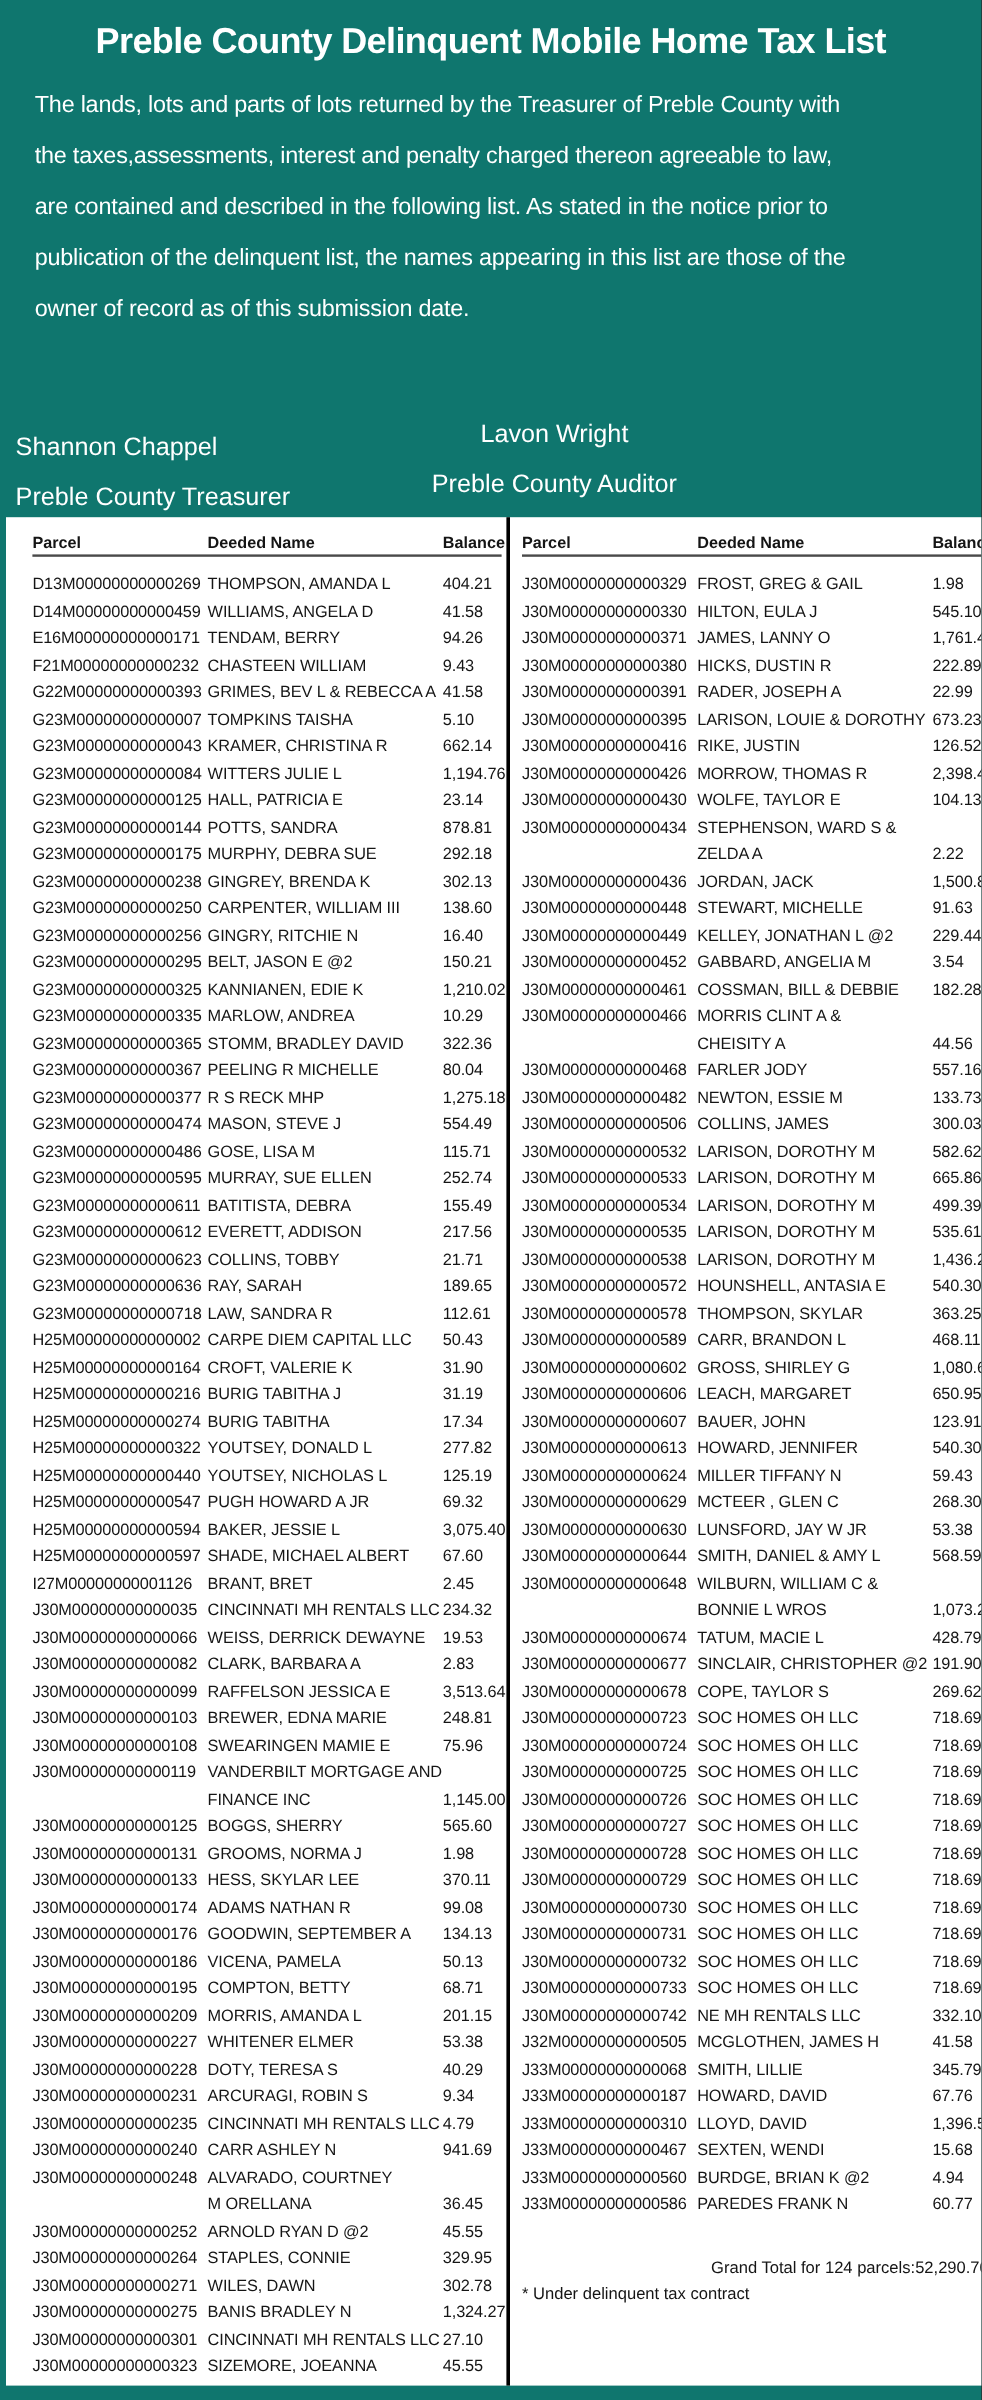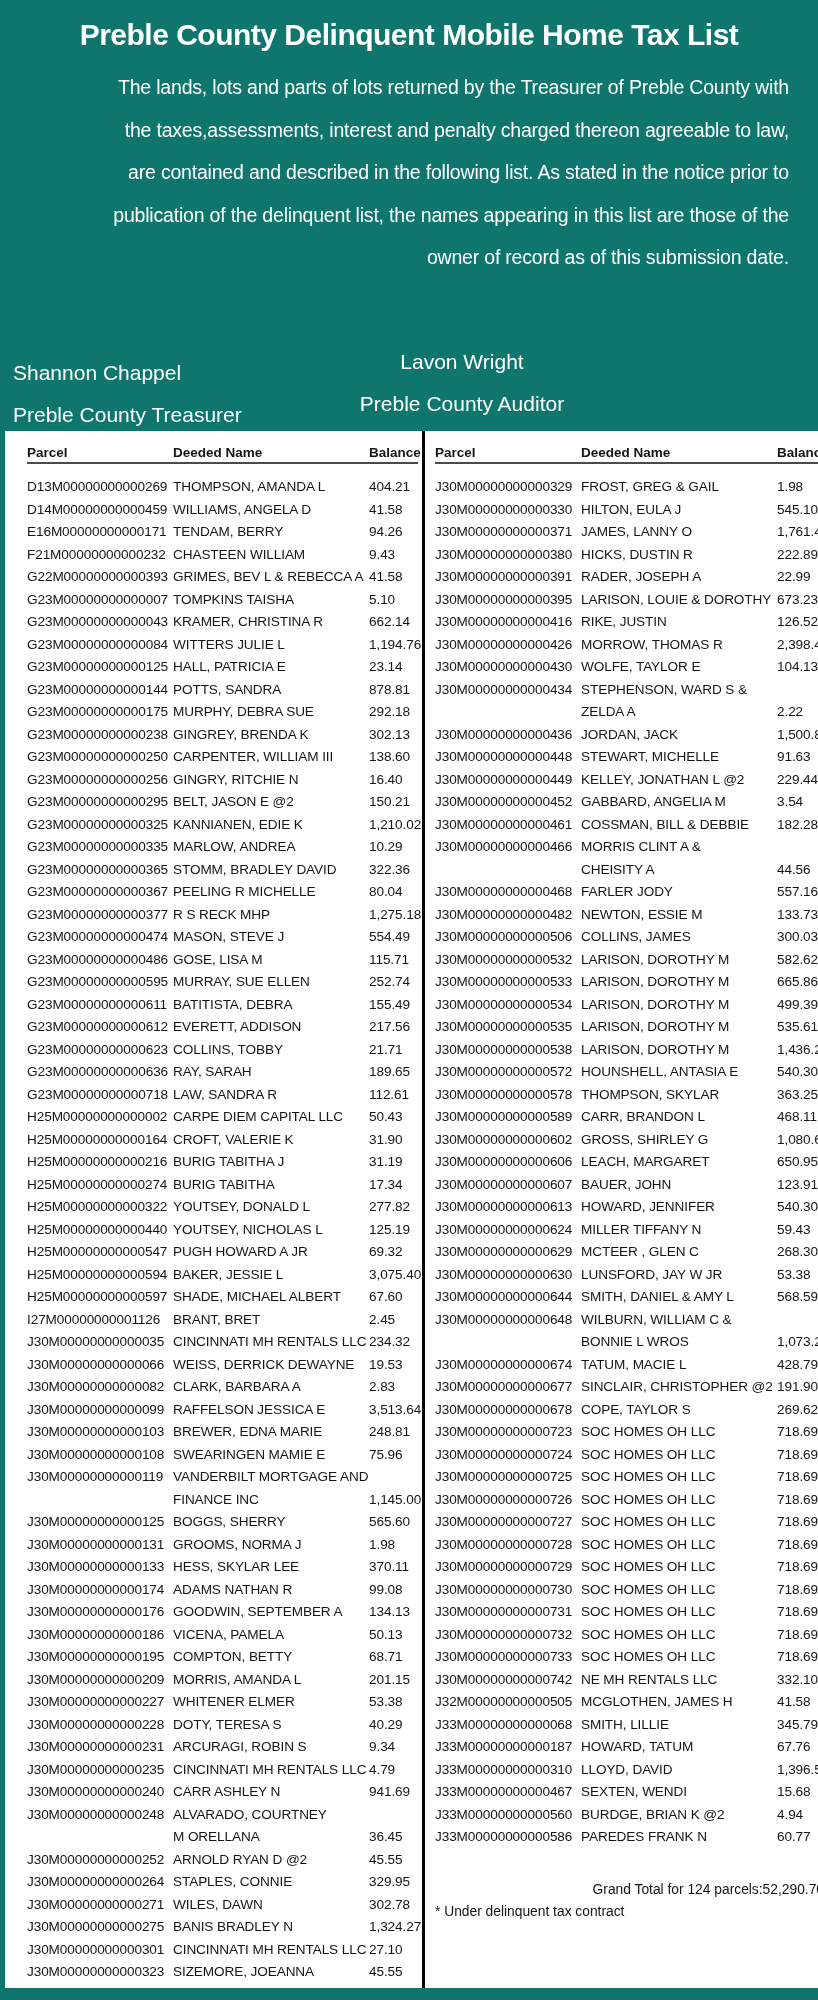--- a/index.html
+++ b/index.html
@@ -10,21 +10,21 @@
     -webkit-font-smoothing:antialiased;
   }
   
   .masthead { position:absolute; top:0; left:0; width:818px; height:431px; color:#fff; }
   .title {
     position:absolute; top:18px; left:0; width:818px; margin:0;
     text-align:center; font-size:30px; font-weight:700; letter-spacing:-0.5px;
   }
   .intro {
     position:absolute; top:66px; left:29px; width:760px;
-    text-align:right; font-size:19.5px; line-height:42.6px; letter-spacing:-0.2px;
+    text-align:left; font-size:19.5px; line-height:42.6px; letter-spacing:-0.2px;
   }
   .sigs { position:absolute; top:350px; left:0; width:818px; }
   .sig-left  { position:absolute; left:13px;  top:11px; width:280px; }
   .sig-right { position:absolute; left:302px; top:0; width:320px;text-align:center; }
   .sig-name  { font-size:21px; line-height:24px; }
   .sig-title { font-size:21px; line-height:24px; margin-top:18px; }
   
   .panel {
     position:absolute; top:431px; left:5px; width:808px; height:1557px;
     background:#fff; color:#151515; display:flex;padding-left:17px;
@@ -696,21 +696,21 @@
             <span class="cell">MCGLOTHEN, JAMES H</span>
             <span class="cell">41.58</span>
           </div>
           <div class="trow">
             <span class="cell">J33M00000000000068</span>
             <span class="cell">SMITH, LILLIE</span>
             <span class="cell">345.79</span>
           </div>
           <div class="trow">
             <span class="cell">J33M00000000000187</span>
-            <span class="cell">HOWARD, TATUM</span>
+            <span class="cell">HOWARD, DAVID</span>
             <span class="cell">67.76</span>
           </div>
           <div class="trow">
             <span class="cell">J33M00000000000310</span>
             <span class="cell">LLOYD, DAVID</span>
             <span class="cell">1,396.56</span>
           </div>
           <div class="trow">
             <span class="cell">J33M00000000000467</span>
             <span class="cell">SEXTEN, WENDI</span>

